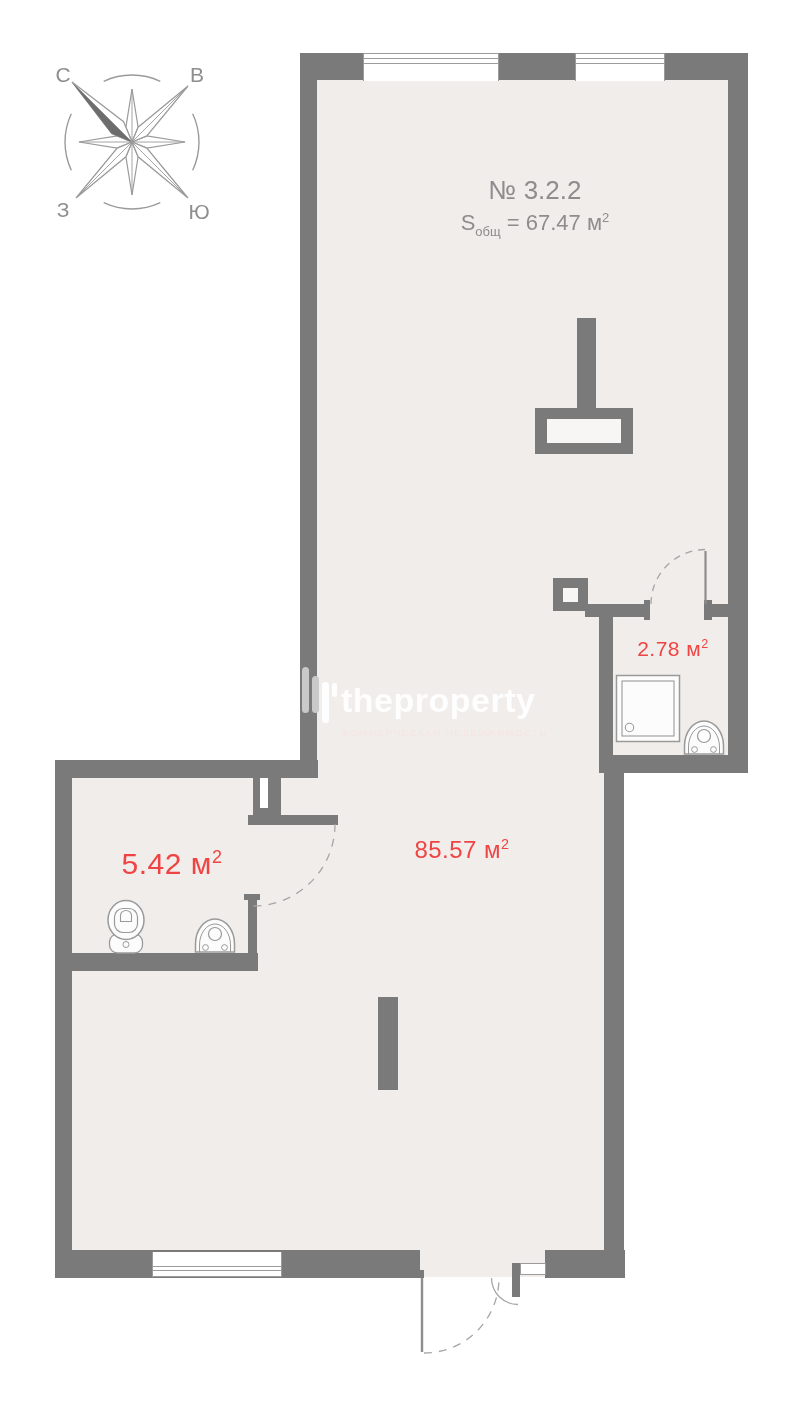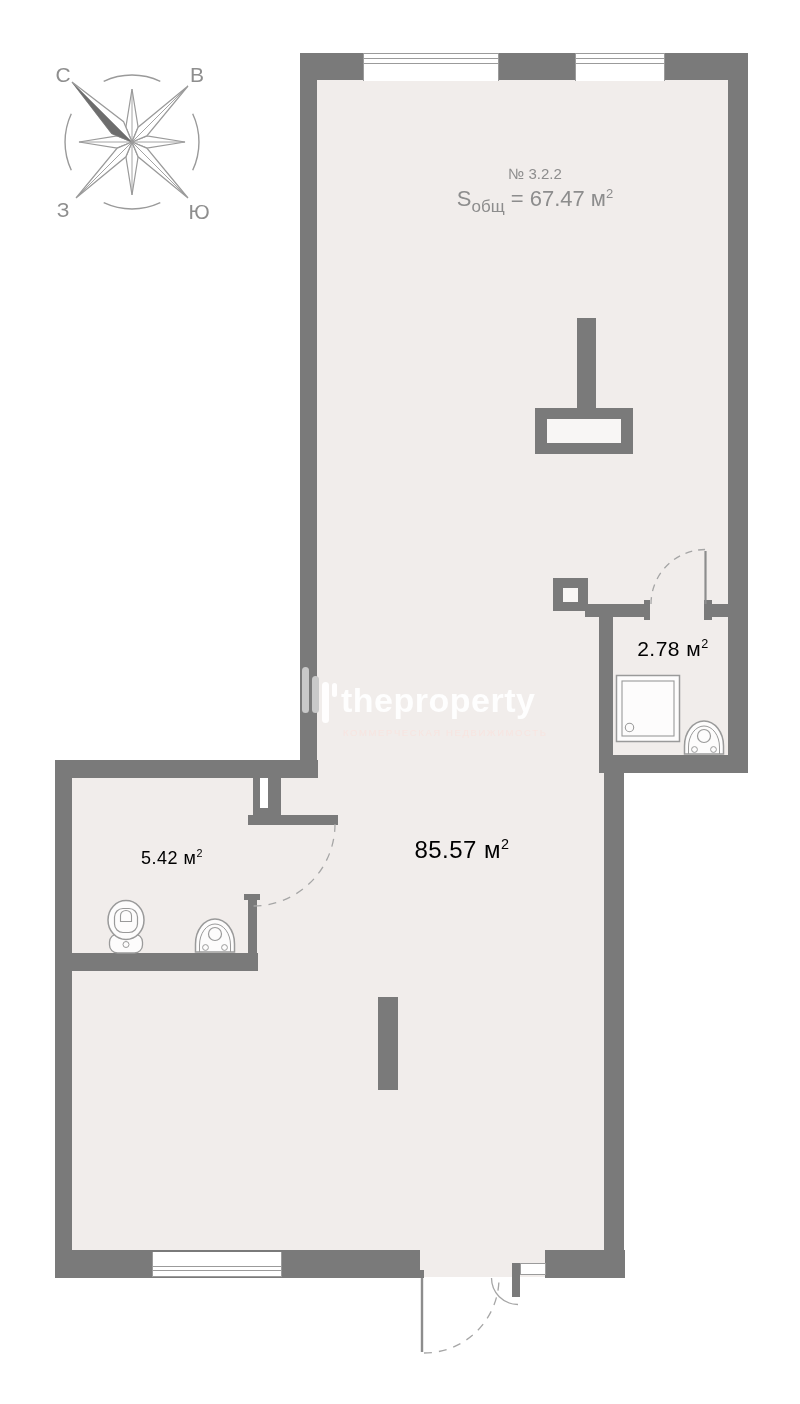--- a/index.html
+++ b/index.html
@@ -8,27 +8,27 @@
   .floor{position:absolute;background:#f1edeb;}
   .wall{position:absolute;background:#7a7a7a;}
   .white{position:absolute;background:#ffffff;}
   .window{position:absolute;background:#ffffff;border-left:1px solid #9b9b9b;border-right:1px solid #9b9b9b;}
   .window .gl{position:absolute;left:0;right:0;height:1px;background:#9b9b9b;}
   .win-top{border-top:1px solid #9b9b9b;}
   .win-bottom{border-bottom:1px solid #9b9b9b;}
   .hollow{position:absolute;background:#7a7a7a;}
   .hollow .inner{position:absolute;background:#f8f6f5;}
   .sidelight{position:absolute;background:#ffffff;border:1px solid #9b9b9b;}
-  .label{position:absolute;color:#000000;text-align:center;letter-spacing:0.5px;}
+  .label{position:absolute;color:#ef4444;text-align:center;letter-spacing:0.5px;}
   .label sup{font-size:0.6em;}
   .title-block{position:absolute;left:385px;top:160px;width:300px;text-align:center;color:#8d8d8d;}
   .title-line1{font-size:23px;letter-spacing:0.5px;}
-  .title-line2{font-size:15px;margin-top:5px;}
+  .title-line2{font-size:26px;margin-top:15px;}
   .title-line3{font-size:22px;margin-top:4px;}
-  .title-line3 sub{font-size:17px;}
+  .title-line3 sub{font-size:13px;}
   .title-line3 sup{font-size:13px;}
   .wm-bar{position:absolute;border-radius:4px;}
   .wm-brand{position:absolute;left:341px;top:681px;font-size:34px;font-weight:bold;
             color:rgba(255,255,255,0.92);letter-spacing:0.5px;}
   .wm-tagline{position:absolute;left:343px;top:727px;font-size:9.5px;letter-spacing:1.6px;
             color:rgba(248,228,223,0.95);white-space:nowrap;}
   svg{position:absolute;pointer-events:none;}
 </style>
 </head>
 <body>
@@ -164,21 +164,21 @@
     <path d="M424 1353 A75 75 0 0 0 499 1278" fill="none" stroke="#a6a6a6" stroke-width="1.3" stroke-dasharray="8 7"></path>
     <path d="M491.5 1278 A26.5 26.5 0 0 0 518 1304.5" fill="none" stroke="#a6a6a6" stroke-width="1.3"></path>
   </svg>
 
   <div class="title-block">
     <div class="title-line2">№ 3.2.2</div>
     <div class="title-line3"><span>S</span><sub>общ</sub><span> = 67.47 м</span><sup>2</sup></div>
   </div>
 
   <div class="label" style="left:400px;top:836px;width:124px;font-size:24px;"><span>85.57 м</span><sup>2</sup></div>
-  <div class="label" style="left:110px;top:847px;width:124px;font-size:18px;"><span>5.42 м</span><sup>2</sup></div>
+  <div class="label" style="left:110px;top:847px;width:124px;font-size:30px;"><span>5.42 м</span><sup>2</sup></div>
   <div class="label" style="left:613px;top:637px;width:120px;font-size:21px;"><span>2.78 м</span><sup>2</sup></div>
 
   <div class="wm-bar" style="left:302px;top:667px;width:7px;height:46px;background:#c9c9c9;"></div>
   <div class="wm-bar" style="left:312px;top:676px;width:7px;height:37px;background:#c9c9c9;"></div>
   <div class="wm-bar" style="left:322px;top:682px;width:7px;height:41px;background:rgba(255,255,255,0.95);"></div>
   <div class="wm-bar" style="left:332px;top:683px;width:5px;height:14px;background:rgba(255,255,255,0.95);"></div>
   <div class="wm-brand">theproperty</div>
   <div class="wm-tagline">КОММЕРЧЕСКАЯ НЕДВИЖИМОСТЬ</div>
 
 </div>

